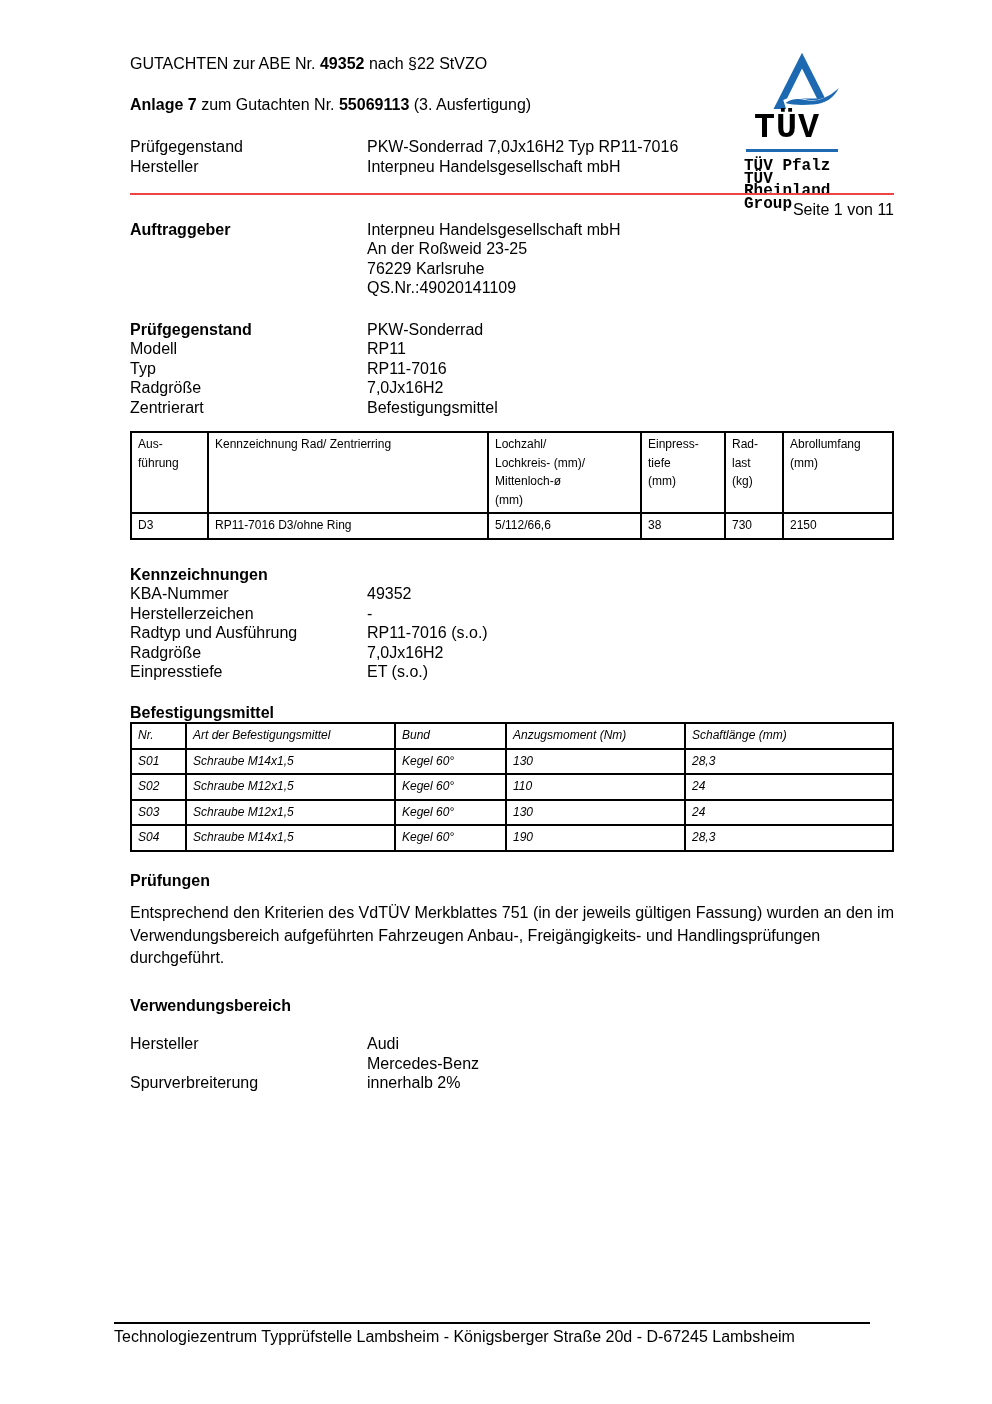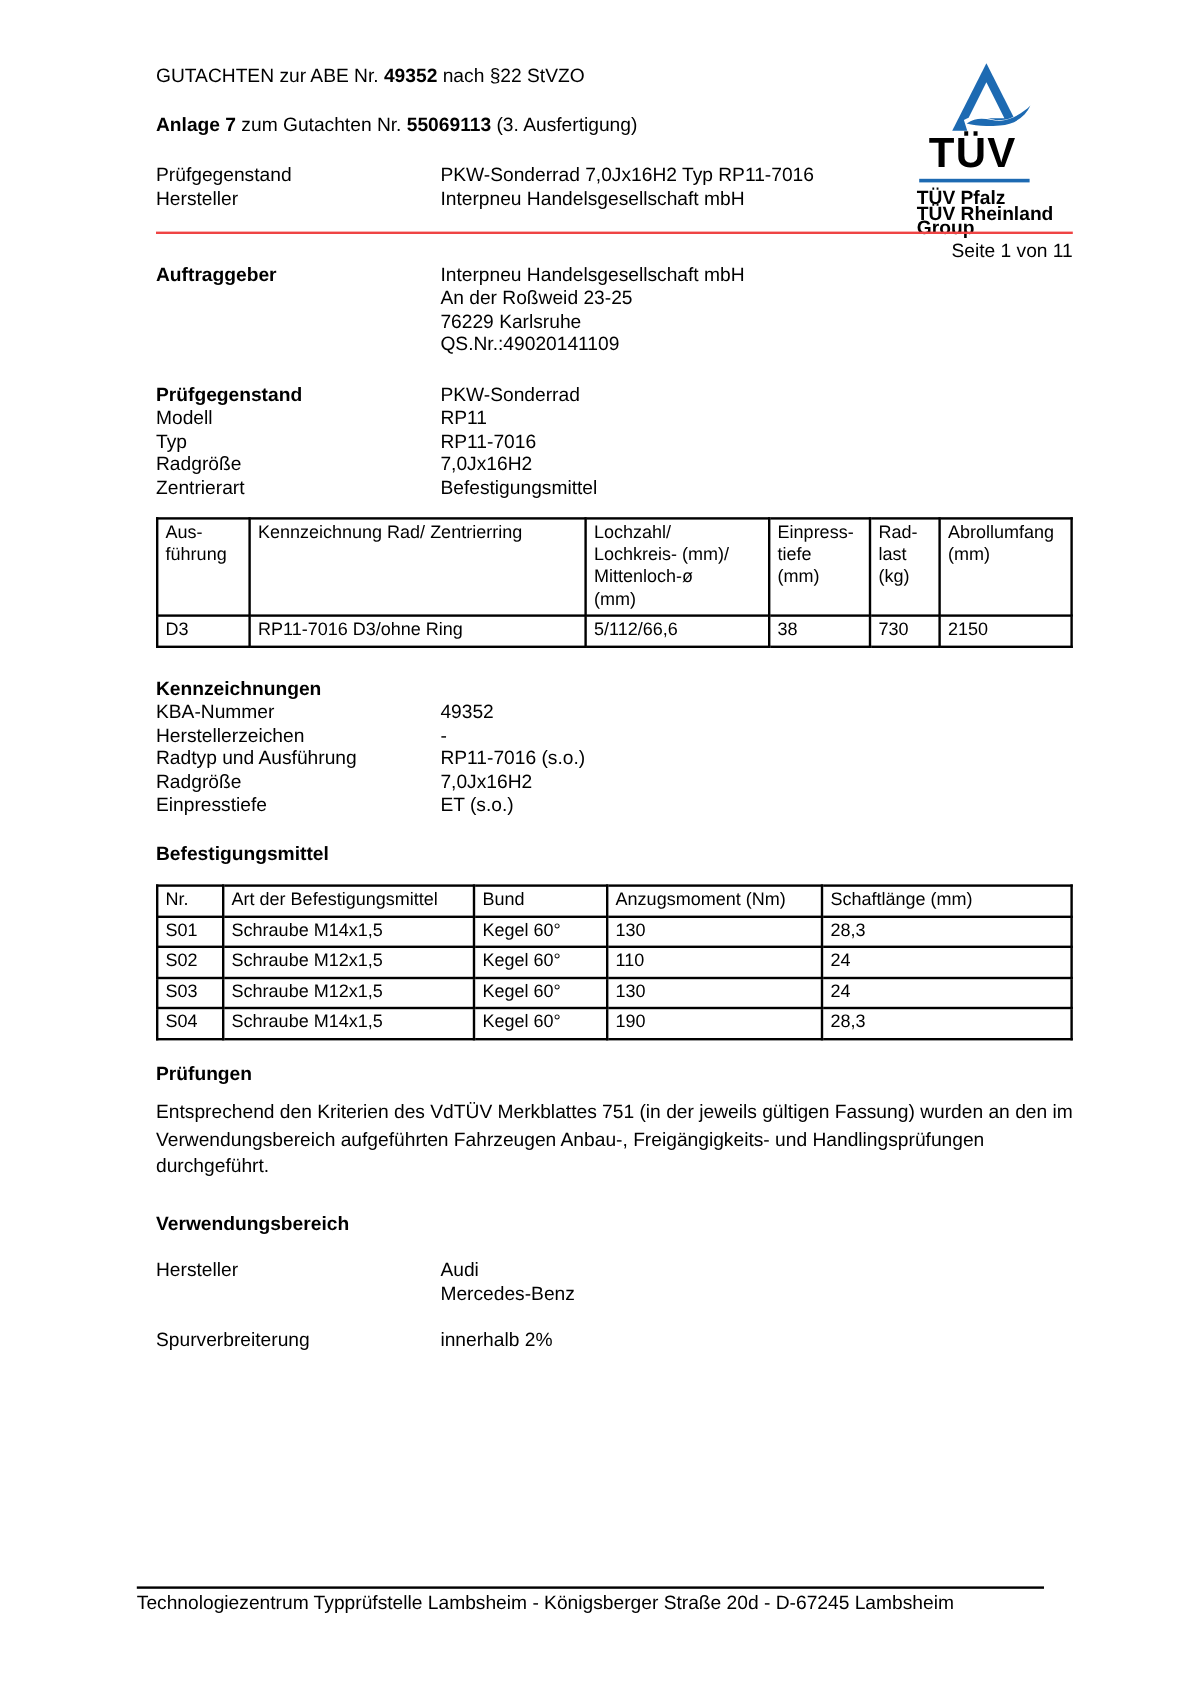--- a/index.html
+++ b/index.html
@@ -19,46 +19,46 @@
   .kv{display:grid;grid-template-columns:237px 1fr;}
   .kv .v{white-space:pre-line;}
   .divider{
     margin-top:17px;border-top:2px solid #ef4444;
     padding-top:5px;text-align:right;
   }
   .sec-client{}
   .sec-testobj{margin-top:22px;}
   table{
     border-collapse:collapse;width:100%;
-    font-size:15px;line-height:18.5px;
+    font-size:12px;line-height:18.5px;
     table-layout:fixed;
     border-radius:29px;
   }
   th,td{
     border:2px solid #000;
     padding:2px 6px 3px 6px;
     text-align:left;vertical-align:top;
     font-weight:normal;white-space:pre-line;
     overflow:hidden;
   }
   .tbl-wheel{margin-top:14px;}
   .h-markings{margin-top:25px;}
   .h-fasteners{margin-top:21px;}
-  .tbl-fast{margin-top:15px;}
+  .tbl-fast{font-style:italic;}
   .h-tests{margin-top:19px;}
   .tests-par{margin-top:12px;line-height:22.5px;width:764px;}
   .h-appl{margin-top:26px;}
   .appl-row1{margin-top:19px;}
-  .appl-row2{margin-top:20px;}
+  .appl-row2{}
   .footer{
     position:absolute;left:114px;top:1322px;width:756px;
     border-top:2px solid #000;padding-top:3px;
   }
   
-  .logo{position:absolute;left:760px;top:52px;width:128px;}
+  .logo{position:absolute;left:740px;top:52px;width:128px;font-family:Liberation Mono, monospace;}
   .logo svg{display:block;margin-left:24px;}
   .tuv-word{
     font-size:35px;font-weight:bold;line-height:32px;
     margin-top:0;margin-left:14px;letter-spacing:1px;
   }
   .logo-line{height:3px;background:#1d6ab2;width:92px;margin-top:5px;margin-left:6px;}
   .logo-sub{font-size:16px;font-weight:bold;line-height:12.5px;margin-top:8px;margin-left:4px;}
 </style>
 </head>
 <body>

